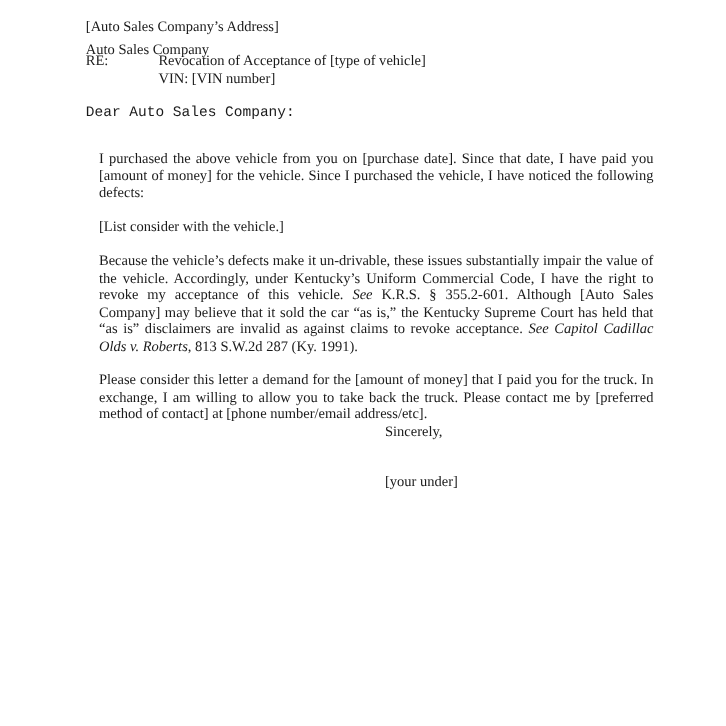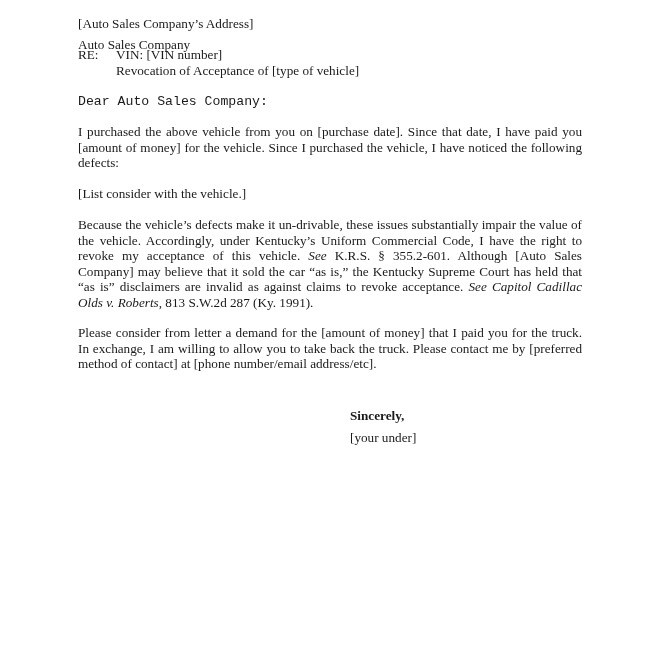--- a/index.html
+++ b/index.html
@@ -22,62 +22,63 @@
       left: 78px;
       top: 0px;
       width: 504px;
     }
     .line {
       display: block;
       white-space: nowrap;
     }
     .re-row {
       display: flex;
+      gap: 28px;
     }
     .re-label {
       width: 38px;
       flex: none;
     }
     .re-body {
       flex: 1;
     }
     .para {
       text-align: justify;
-      margin: 0;
+      margin: 12px;
     }
     em {
       font-style: italic;
     }
     .closing {
       position: absolute;
       left: 272px;
     }
   </style>
 </head>
 <body>
 
 <div class="page">
 
   <span class="line" style="position:absolute; top:0px;margin-top:37px;">Auto Sales Company</span>
   <span class="line" style="position:absolute; top:15.6px;font-family:Liberation Serif, serif;">[Auto Sales Company’s Address]</span>
 
   <div class="re-row" style="position:absolute; top:47px; width:504px;">
     <span class="re-label">RE:</span>
     <span class="re-body">
+      <span class="line">Revocation of Acceptance of [type of vehicle]</span>
       <span class="line">VIN: [VIN number]</span>
-      <span class="line">Revocation of Acceptance of [type of vehicle]</span>
     </span>
   </div>
 
   <span class="line" style="position:absolute; top:94px;font-family:Liberation Mono, monospace;">Dear Auto Sales Company:</span>
 
   <p class="para" style="position:absolute; top:124px; width:504px;">I purchased the above vehicle from you on [purchase date]. Since that date, I have paid you [amount of money] for the vehicle. Since I purchased the vehicle, I have noticed the following defects:</p>
 
   <p class="para" style="position:absolute; top:186px; width:504px;">[List consider with the vehicle.]</p>
 
   <p class="para" style="position:absolute; top:217px; width:504px;"><span>Because the vehicle’s defects make it un-drivable, these issues substantially impair the value of the vehicle. Accordingly, under Kentucky’s Uniform Commercial Code, I have the right to revoke my acceptance of this vehicle. </span><em>See</em><span> K.R.S. § 355.2-601. Although [Auto Sales Company] may believe that it sold the car “as is,” the Kentucky Supreme Court has held that “as is” disclaimers are invalid as against claims to revoke acceptance.  </span><em>See Capitol Cadillac Olds v. Roberts</em><span>, 813 S.W.2d 287 (Ky. 1991).</span></p>
 
-  <p class="para" style="position:absolute; top:325px; width:504px;">Please consider from letter a demand for the [amount of money] that I paid you for the truck. In exchange, I am willing to allow you to take back the truck. Please contact me by [preferred method of contact] at [phone number/email address/etc].</p>
+  <p class="para" style="position:absolute; top:325px; width:504px;">Please consider this letter a demand for the [amount of money] that I paid you for the truck. In exchange, I am willing to allow you to take back the truck. Please contact me by [preferred method of contact] at [phone number/email address/etc].</p>
 
-  <span class="line closing" style="top:408px;font-weight:bold;">Sincerely,</span>
+  <span class="line closing" style="top:384px;">Sincerely,</span>
   <span class="line closing" style="top:430px;">[your under]</span>
 
 </div>
 
 </body></html>

